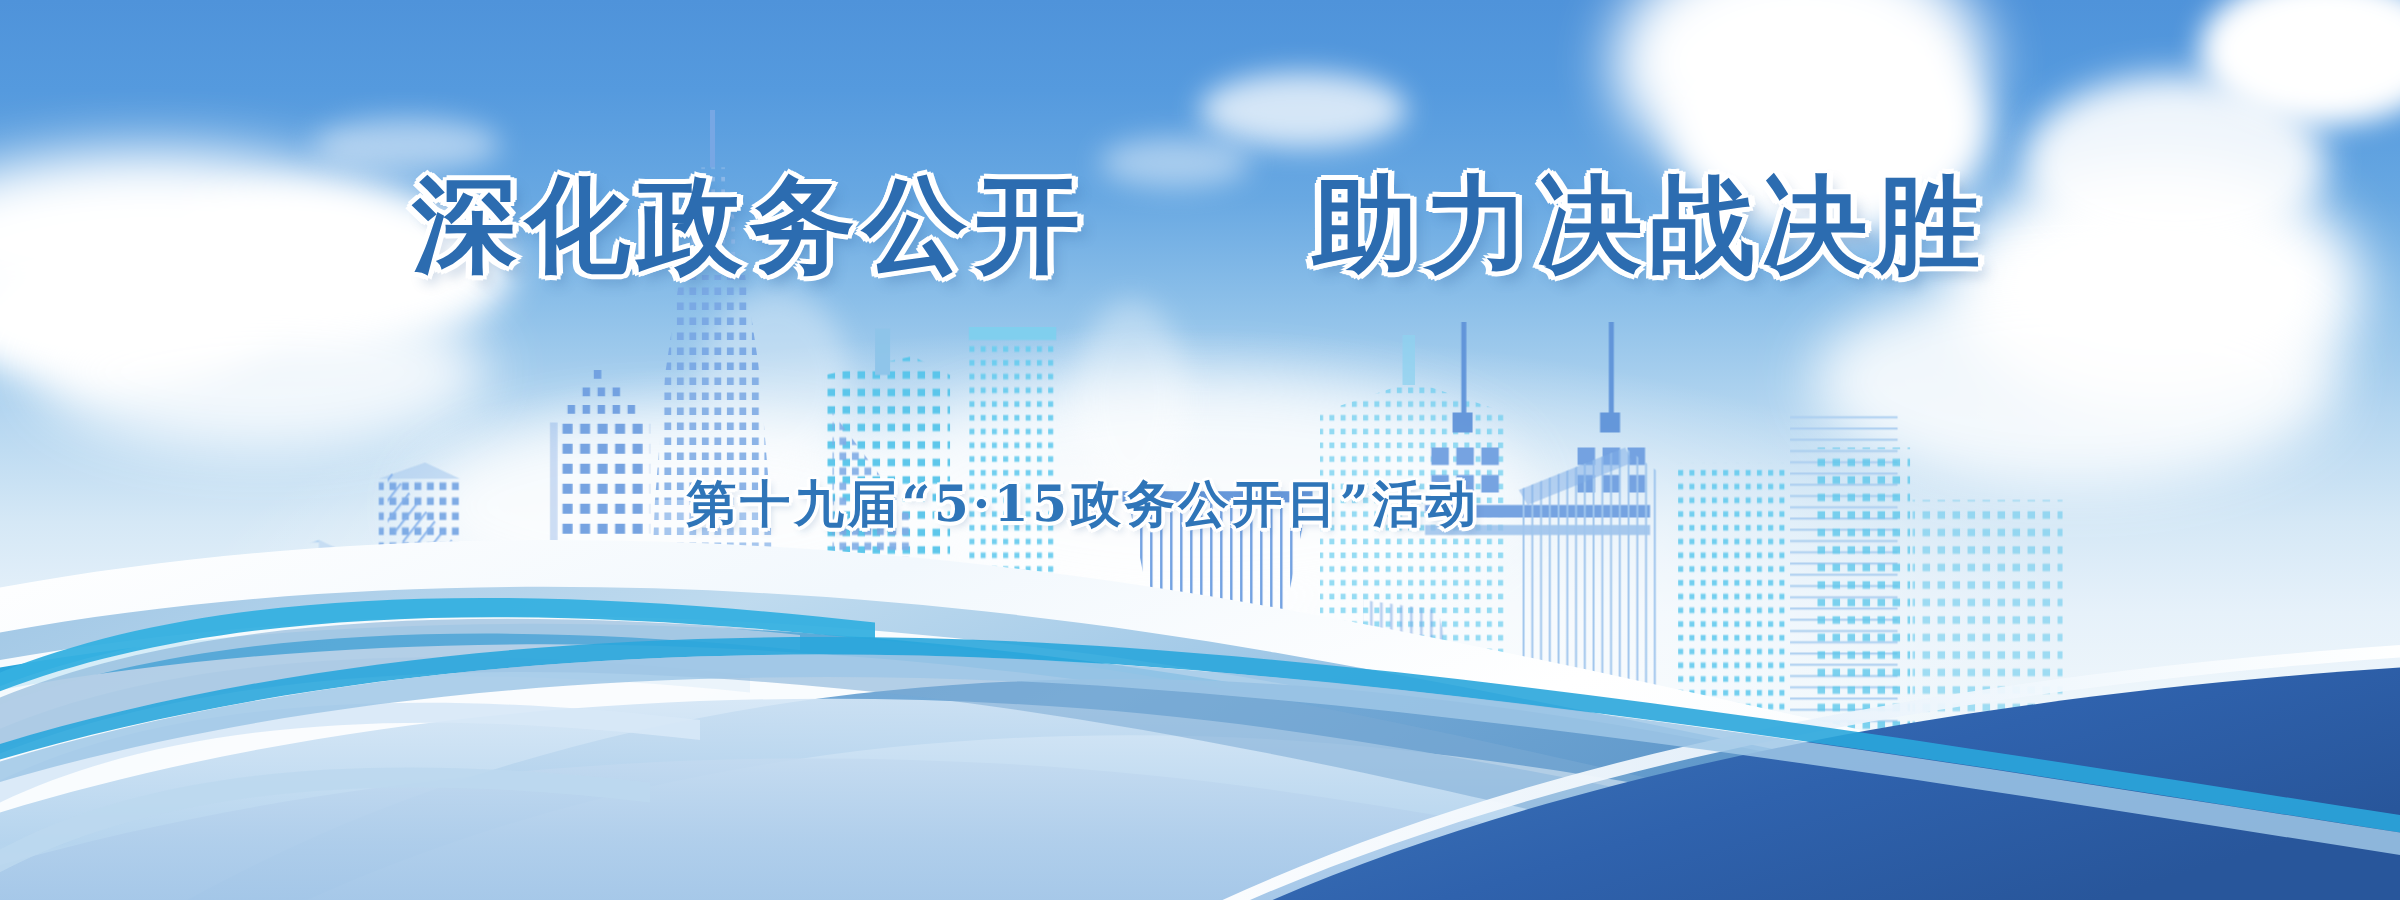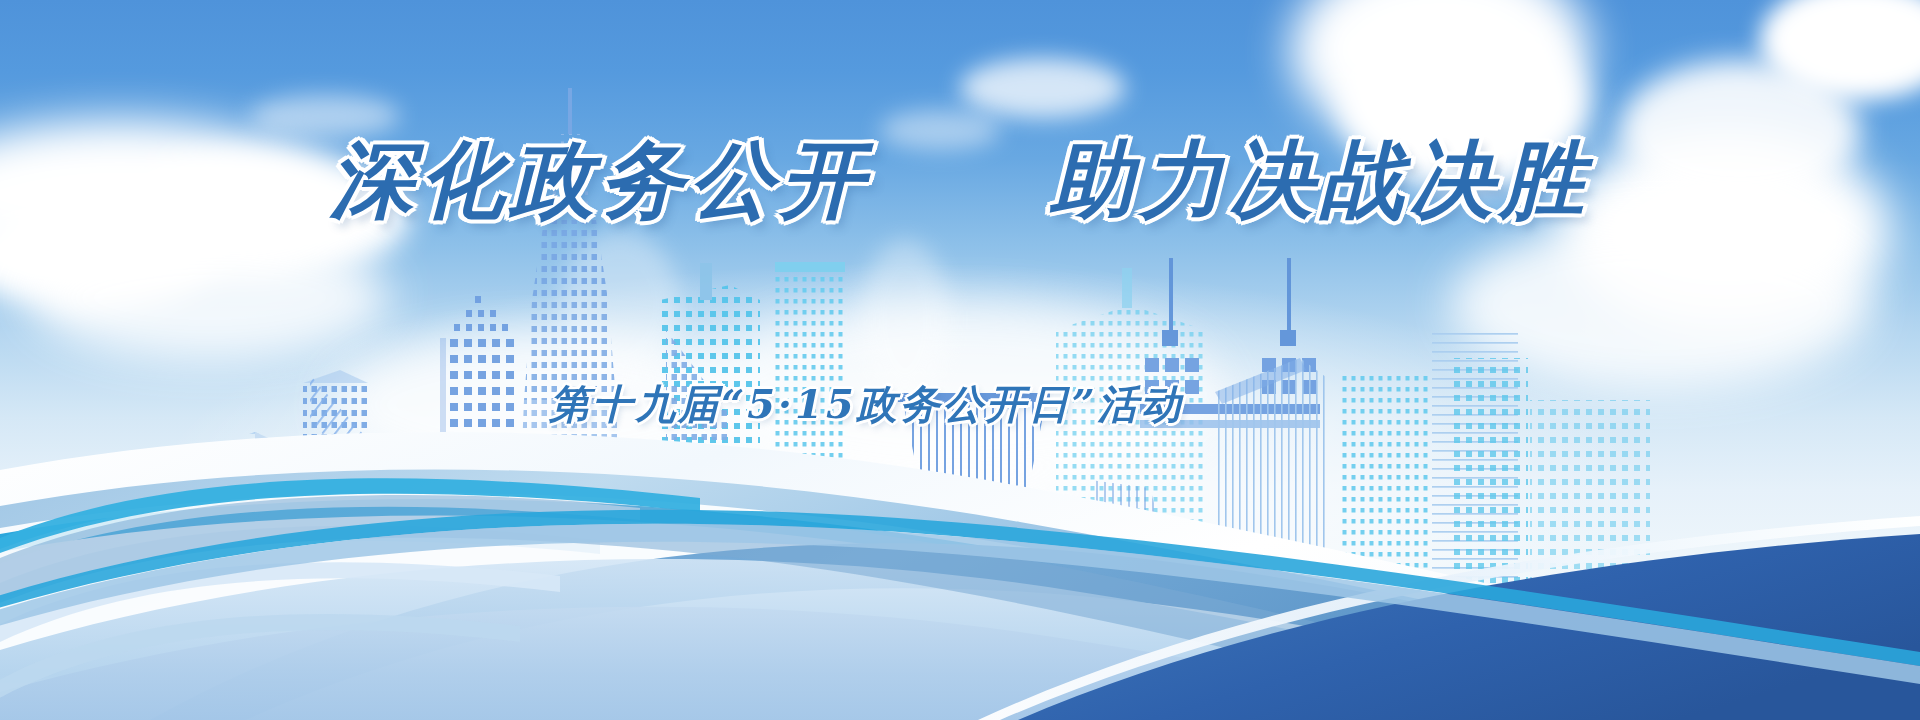--- a/index.html
+++ b/index.html
@@ -74,21 +74,20 @@
     pointer-events: none;
   }
 
   
   .text-layer {
     position: absolute;
     inset: 0;
     display: flex;
     flex-direction: column;
     align-items: center;
-    font-style: italic;
   }
 
   .main-title {
     position: absolute;
     top: 138px;
     left: 0;
     width: 1920px;
     text-align: center;
     font-family: "DejaVu Serif", "Liberation Serif", serif;
     font-weight: bold;

